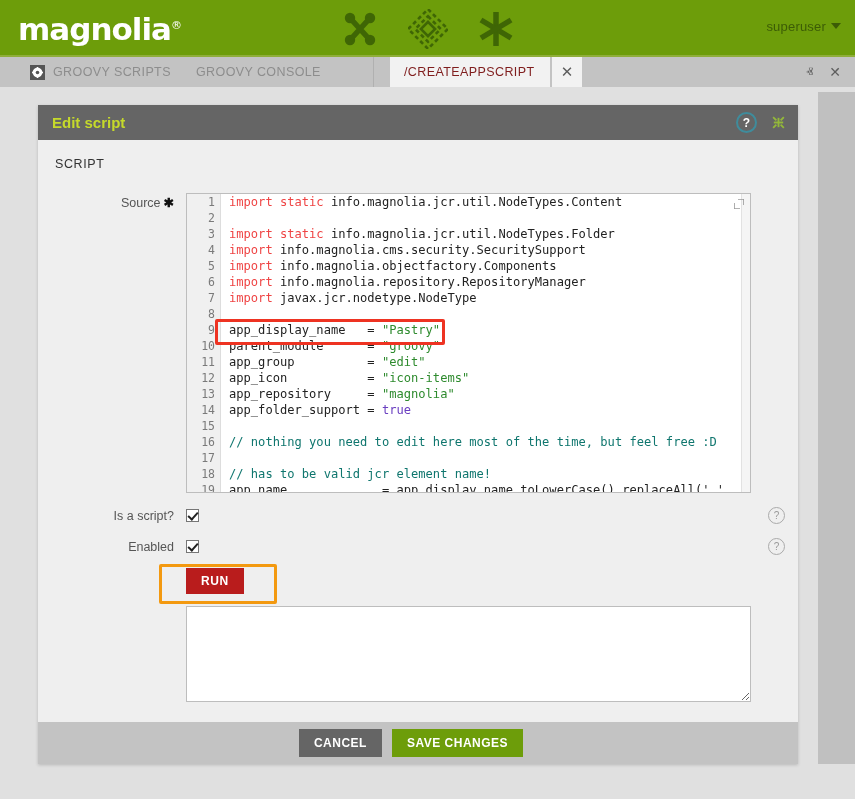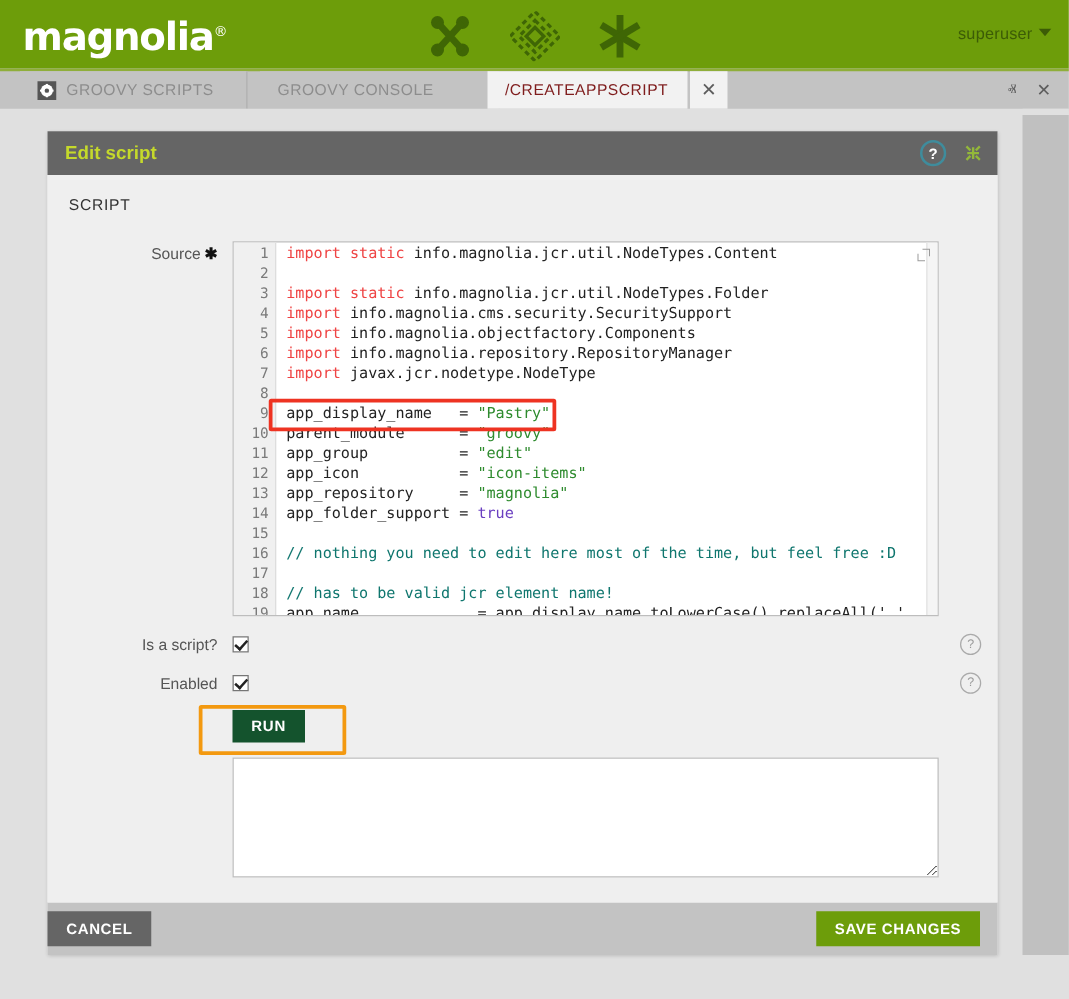--- a/index.html
+++ b/index.html
@@ -327,21 +327,21 @@
     font-size: 10px;
     display: flex;
     align-items: center;
     justify-content: center;
     cursor: pointer;
     line-height: 1;
   }
 
   
   .run-btn {
-    background: #14532d;
+    background: #b91c1c;
     color: #ffffff;
     font-size: 12px;
     font-weight: bold;
     letter-spacing: .6px;
     padding: 6px 15px;
     border: none;
     cursor: pointer;
     font-family: "Liberation Sans", sans-serif;
   }
 
@@ -352,21 +352,21 @@
     border: 1px solid #bdbdbd;
     box-sizing: border-box;
   }
 
   
   .dlg-footer {
     height: 42px;
     background: #c3c3c3;
     display: flex;
     align-items: center;
-    justify-content: space-between;
+    justify-content: center;
     gap: 10px;
     padding-right: 14px;
   }
   .btn {
     font-size: 12px;
     font-weight: bold;
     letter-spacing: .5px;
     color: #ffffff;
     border: none;
     padding: 7px 15px;
@@ -423,21 +423,21 @@
           <rect x="6.8" y="0" width="2.4" height="4"></rect>
           <rect x="6.8" y="12" width="2.4" height="4"></rect>
           <rect x="0" y="6.8" width="4" height="2.4"></rect>
           <rect x="12" y="6.8" width="4" height="2.4"></rect>
         </g>
       </svg>
     </span>
     <span>GROOVY SCRIPTS</span>
   </div>
 
-  <div class="tab" style="left:208px; width:192px;align-items:center;">
+  <div class="tab" style="left:182px; width:192px;align-items:center;">
     <span>GROOVY CONSOLE</span>
   </div>
 
   <div class="tab active" style="left:390px; width:160px;">
     <span>/CREATEAPPSCRIPT</span>
   </div>
   <div class="tab-close" style="left:552px;">✕</div>
 
   <div class="tabbar-right">
     <span>ⱏ</span>

